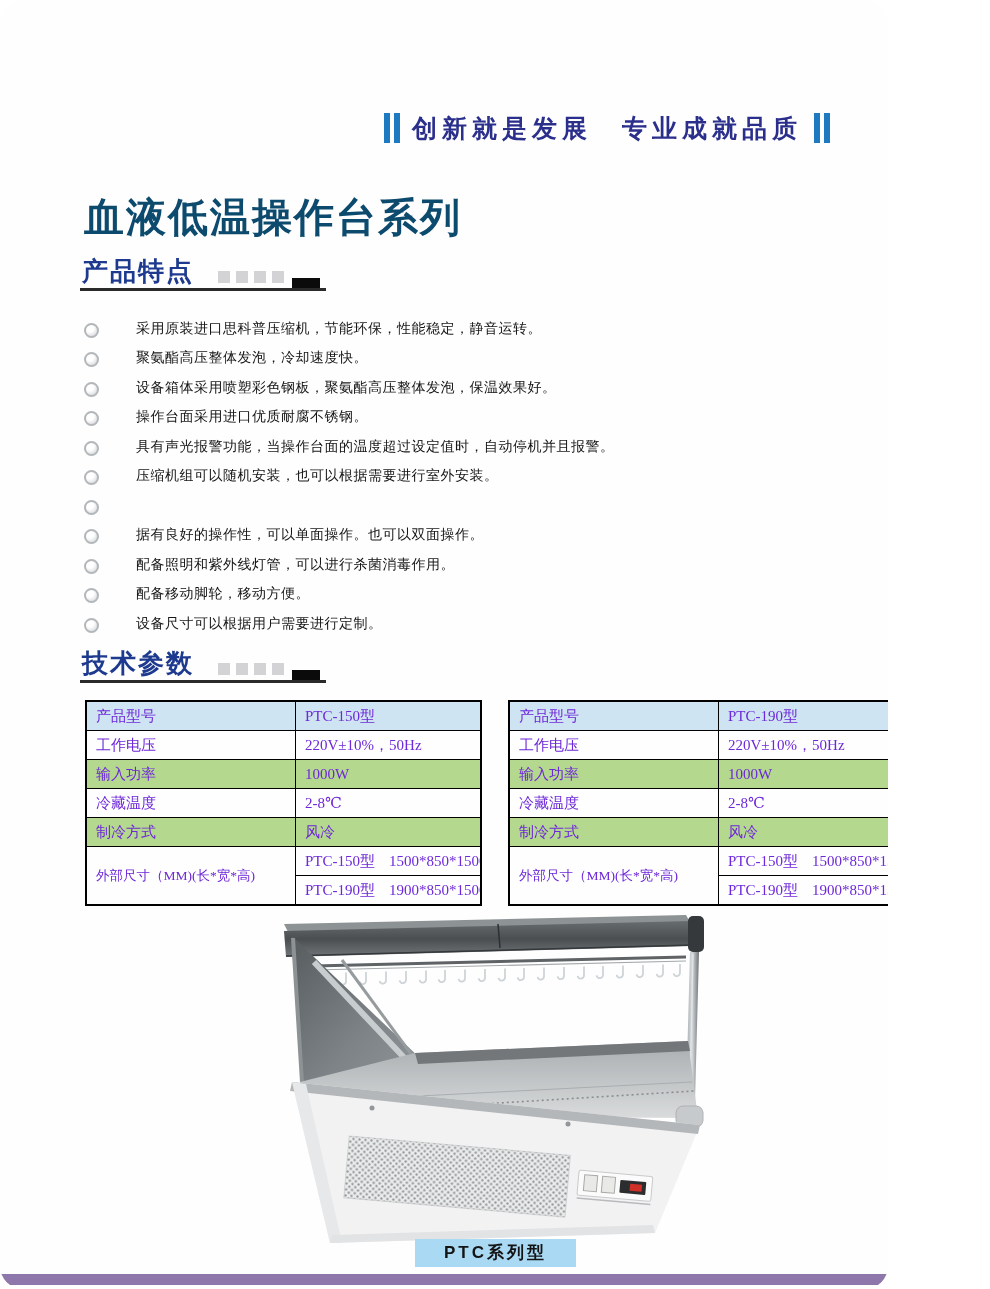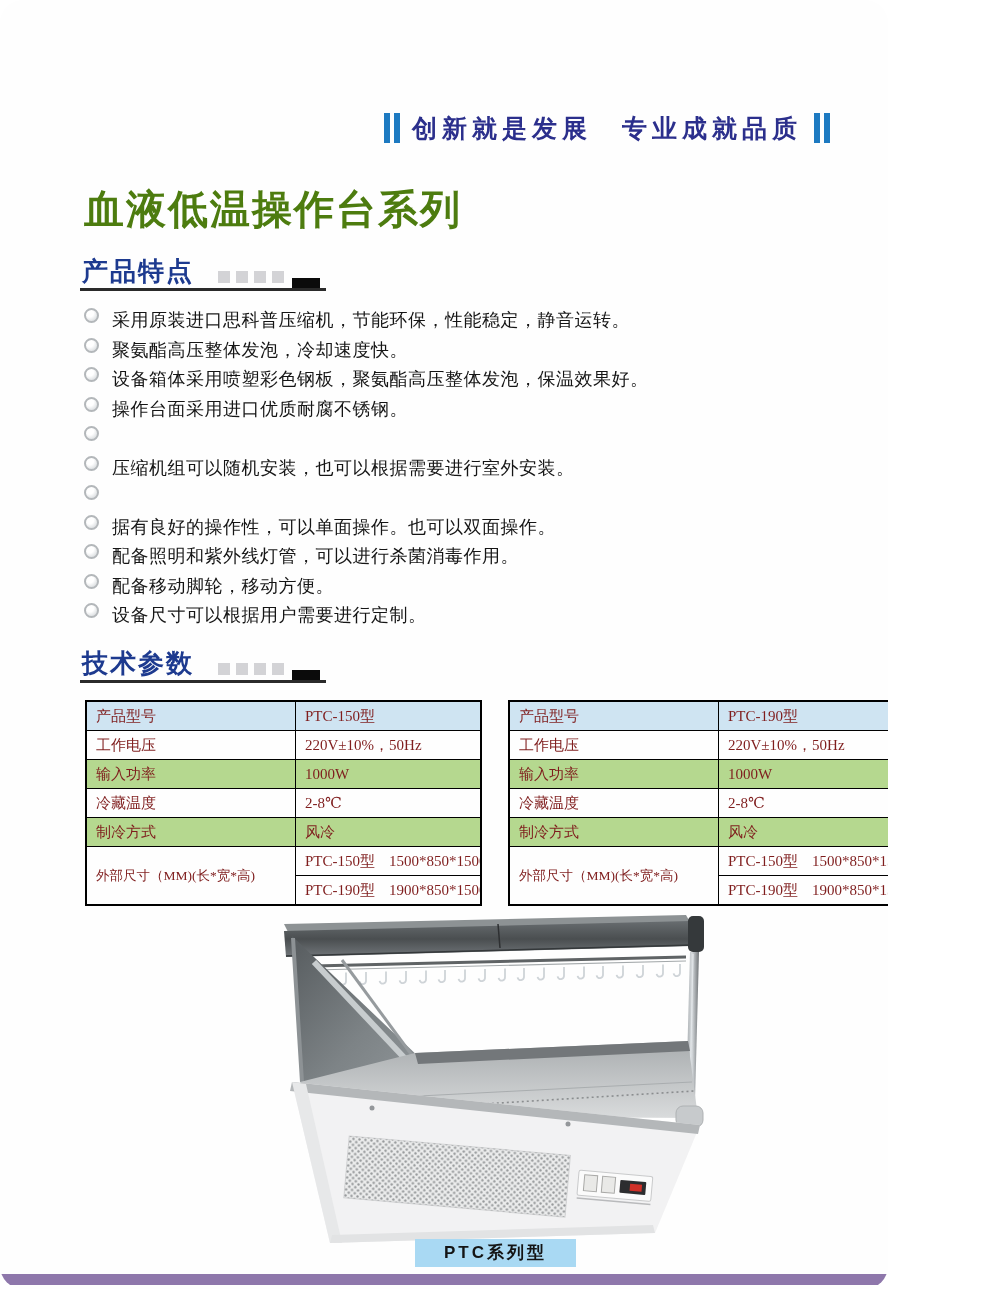--- a/index.html
+++ b/index.html
@@ -17,55 +17,55 @@
     display:flex; align-items:center;
     color:#2b2f8c; font-family:"Liberation Serif","DejaVu Serif",serif;
     font-weight:bold; font-size:25px; letter-spacing:5px;
   }
   .slogan .phrase{white-space:nowrap;}
   .slogan .gap{width:30px;}
   .bars{display:flex; gap:4px; margin:0 12px;}
   .bars i{display:block; width:6px; height:30px; background:#1d7ac1;}
   
   .title{
-    position:absolute; left:84px; top:182px;
-    font-size:40px; font-weight:bold; color:#4d7c0f; letter-spacing:2px;
+    position:absolute; left:84px; top:190px;
+    font-size:40px; font-weight:bold; color:#0c4a6e; letter-spacing:2px;
     white-space:nowrap;
   }
   
   .sec{position:absolute; left:80px; width:246px; height:40px;}
   .sec .sec-title{
     position:absolute; left:2px; top:0;
     font-size:26px; font-weight:bold; color:#1d3a8f; letter-spacing:2px;
     white-space:nowrap;
   }
   .sec .squares{position:absolute; left:138px; top:17px; display:flex; gap:6px;}
   .sec .squares i{display:block; width:12px; height:12px; background:#d3d3d6;}
   .sec .tab{position:absolute; left:212px; top:24px; width:28px; height:10px; background:#0b0b0b;}
   .sec .line{position:absolute; left:0; top:34px; width:246px; height:2.5px; background:#2a2a2a;}
   #sec-features{top:254px;}
   #sec-specs{top:646px;}
   
   .features{
     position:absolute; left:84px; top:308px; margin:0; padding:0; list-style:none;
   }
   .features li{
-    display:flex; align-items:flex-start; height:29.5px;
-    font-size:18px; color:#151515; letter-spacing:0.5px; white-space:nowrap;
+    display:flex; align-items:flex-end; height:29.5px;
+    font-size:14px; color:#151515; letter-spacing:0.5px; white-space:nowrap;gap:24px;
   }
   .features .dot{
     flex:0 0 auto; width:11px; height:11px; margin-right:13px;
     border-radius:50%; border:2px solid #b3b7ba;
     background:radial-gradient(circle at 35% 30%, #ffffff 35%, #dfe2e4 75%, #c7cbce 100%);
   }
   
   .spec-table{
     position:absolute; top:700px; width:397px;
     border-collapse:collapse; table-layout:fixed;
-    font-family:"Liberation Serif","DejaVu Serif",serif; font-size:15px; color:#7f1d1d;
+    font-family:"Liberation Serif","DejaVu Serif",serif; font-size:15px; color:#6d28d9;
     border:2px solid #000;
   }
   #table-left{left:85px;}
   #table-right{left:508px;}
   .spec-table td{
     border:1px solid #000; height:28px; padding:0 0 0 9px;
     white-space:nowrap; overflow:hidden;
   }
   .spec-table td.c1{width:199px;}
   .spec-table tr.row-blue{background:#cfe4f2;}
@@ -131,20 +131,21 @@
     <li>
         <span class="dot"></span>
         <span>设备箱体采用喷塑彩色钢板，聚氨酯高压整体发泡，保温效果好。</span>
       </li>
     <li>
         <span class="dot"></span>
         <span>操作台面采用进口优质耐腐不锈钢。</span>
       </li>
     <li>
         <span class="dot"></span>
+        <span>具有声光报警功能，当操作台面的温度超过设定值时，自动停机并且报警。</span>
       </li>
     <li>
         <span class="dot"></span>
         <span>压缩机组可以随机安装，也可以根据需要进行室外安装。</span>
       </li>
     <li>
         <span class="dot"></span>
       </li>
     <li>
         <span class="dot"></span>

